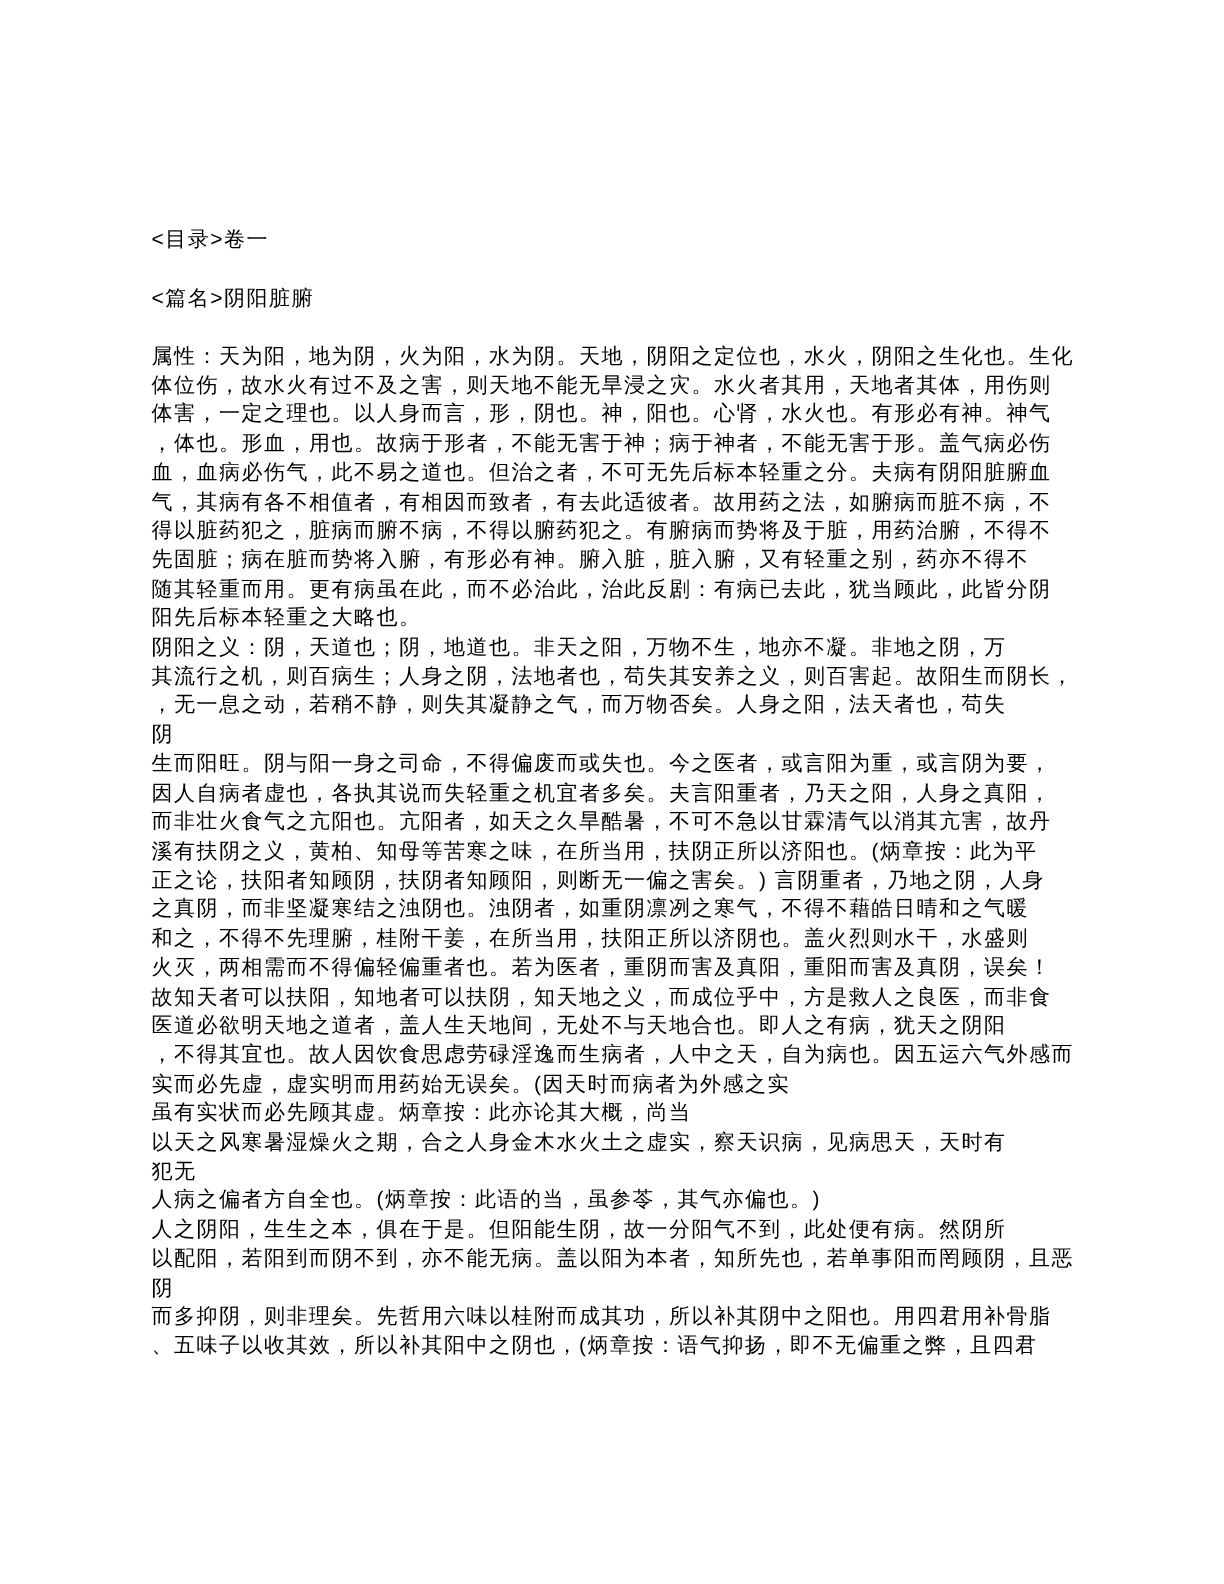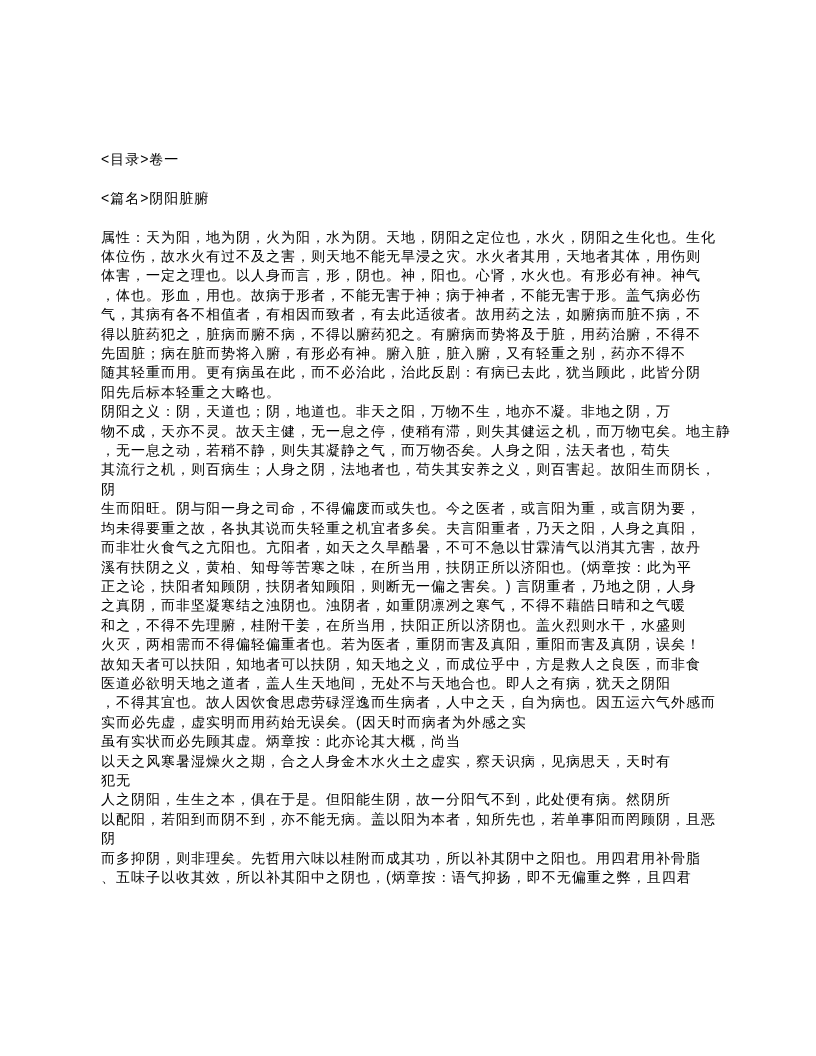--- a/index.html
+++ b/index.html
@@ -39,44 +39,45 @@
 <div class="doc-page">
   <div class="line">&lt;目录&gt;卷一</div>
   <div class="line blank"></div>
   <div class="line">&lt;篇名&gt;阴阳脏腑</div>
   <div class="line blank"></div>
   <div id="doc-body">
       <div class="line">属性：天为阳，地为阴，火为阳，水为阴。天地，阴阳之定位也，水火，阴阳之生化也。生化</div>
       <div class="line">体位伤，故水火有过不及之害，则天地不能无旱浸之灾。水火者其用，天地者其体，用伤则</div>
       <div class="line">体害，一定之理也。以人身而言，形，阴也。神，阳也。心肾，水火也。有形必有神。神气</div>
       <div class="line">，体也。形血，用也。故病于形者，不能无害于神；病于神者，不能无害于形。盖气病必伤</div>
+      <div class="line">血，血病必伤气，此不易之道也。但治之者，不可无先后标本轻重之分。夫病有阴阳脏腑血</div>
       <div class="line">气，其病有各不相值者，有相因而致者，有去此适彼者。故用药之法，如腑病而脏不病，不</div>
       <div class="line">得以脏药犯之，脏病而腑不病，不得以腑药犯之。有腑病而势将及于脏，用药治腑，不得不</div>
       <div class="line">先固脏；病在脏而势将入腑，有形必有神。腑入脏，脏入腑，又有轻重之别，药亦不得不</div>
       <div class="line">随其轻重而用。更有病虽在此，而不必治此，治此反剧：有病已去此，犹当顾此，此皆分阴</div>
       <div class="line">阳先后标本轻重之大略也。</div>
       <div class="line">阴阳之义：阴，天道也；阴，地道也。非天之阳，万物不生，地亦不凝。非地之阴，万</div>
-      <div class="line">物不成，天亦不灵。故天主健，无一息之停，使稍有滞，则失其健运之机，而万物屯矣。地主静</div>
+      <div class="line">其流行之机，则百病生；人身之阴，法地者也，苟失其安养之义，则百害起。故阳生而阴长，</div>
       <div class="line">，无一息之动，若稍不静，则失其凝静之气，而万物否矣。人身之阳，法天者也，苟失</div>
-      <div class="line">其流行之机，则百病生；人身之阴，法地者也，苟失其安养之义，则百害起。故阳生而阴长，</div>
       <div class="line">阴</div>
       <div class="line">生而阳旺。阴与阳一身之司命，不得偏废而或失也。今之医者，或言阳为重，或言阴为要，</div>
-      <div class="line">均未得要重之故，各执其说而失轻重之机宜者多矣。夫言阳重者，乃天之阳，人身之真阳，</div>
+      <div class="line">因人自病者虚也，各执其说而失轻重之机宜者多矣。夫言阳重者，乃天之阳，人身之真阳，</div>
       <div class="line">而非壮火食气之亢阳也。亢阳者，如天之久旱酷暑，不可不急以甘霖清气以消其亢害，故丹</div>
       <div class="line">溪有扶阴之义，黄柏、知母等苦寒之味，在所当用，扶阴正所以济阳也。(炳章按：此为平</div>
       <div class="line">正之论，扶阳者知顾阴，扶阴者知顾阳，则断无一偏之害矣。) 言阴重者，乃地之阴，人身</div>
       <div class="line">之真阴，而非坚凝寒结之浊阴也。浊阴者，如重阴凛冽之寒气，不得不藉皓日晴和之气暖</div>
       <div class="line">和之，不得不先理腑，桂附干姜，在所当用，扶阳正所以济阴也。盖火烈则水干，水盛则</div>
       <div class="line">火灭，两相需而不得偏轻偏重者也。若为医者，重阴而害及真阳，重阳而害及真阴，误矣！</div>
       <div class="line">故知天者可以扶阳，知地者可以扶阴，知天地之义，而成位乎中，方是救人之良医，而非食</div>
       <div class="line">医道必欲明天地之道者，盖人生天地间，无处不与天地合也。即人之有病，犹天之阴阳</div>
       <div class="line">，不得其宜也。故人因饮食思虑劳碌淫逸而生病者，人中之天，自为病也。因五运六气外感而</div>
       <div class="line">实而必先虚，虚实明而用药始无误矣。(因天时而病者为外感之实</div>
       <div class="line">虽有实状而必先顾其虚。炳章按：此亦论其大概，尚当</div>
       <div class="line">以天之风寒暑湿燥火之期，合之人身金木水火土之虚实，察天识病，见病思天，天时有</div>
       <div class="line">犯无</div>
+      <div class="line">人病之偏者方自全也。(炳章按：此语的当，虽参苓，其气亦偏也。)</div>
       <div class="line">人之阴阳，生生之本，俱在于是。但阳能生阴，故一分阳气不到，此处便有病。然阴所</div>
       <div class="line">以配阳，若阳到而阴不到，亦不能无病。盖以阳为本者，知所先也，若单事阳而罔顾阴，且恶</div>
       <div class="line">阴</div>
       <div class="line">而多抑阴，则非理矣。先哲用六味以桂附而成其功，所以补其阴中之阳也。用四君用补骨脂</div>
       <div class="line">、五味子以收其效，所以补其阳中之阴也，(炳章按：语气抑扬，即不无偏重之弊，且四君</div>
     </div>
 </div>
 
 </body></html>

